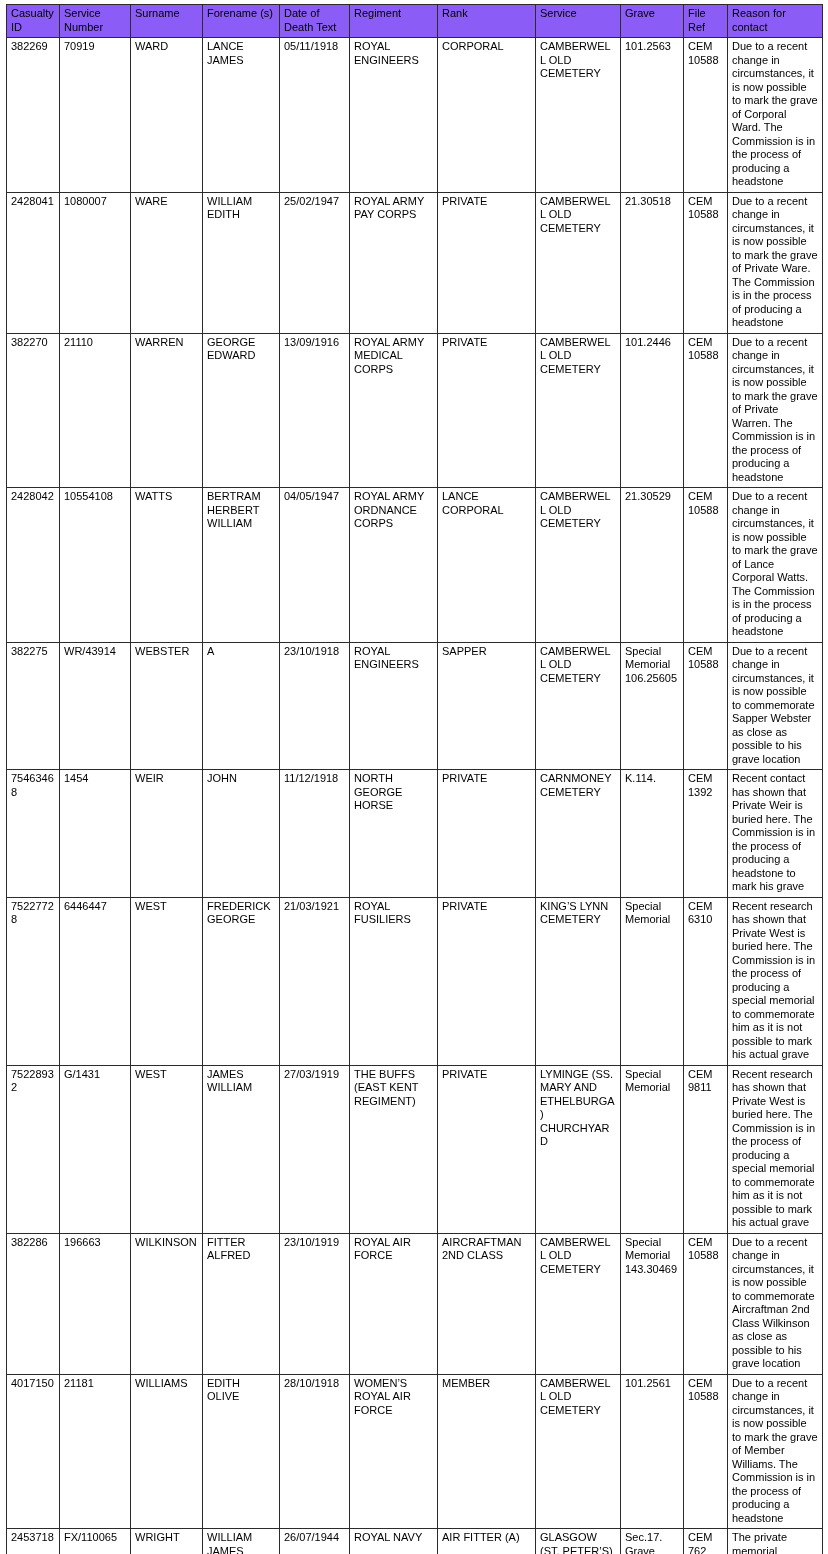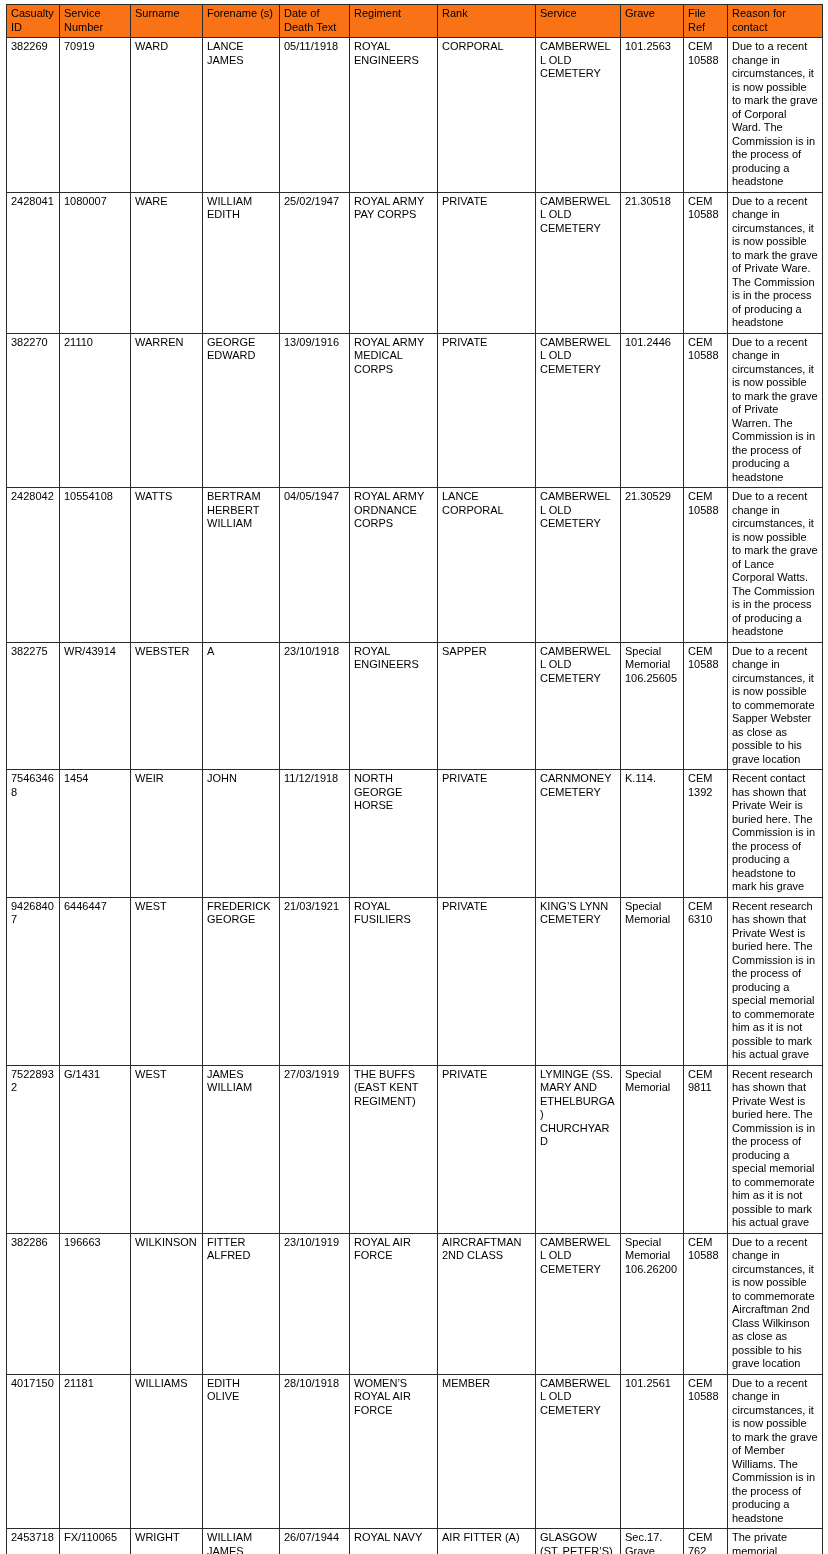--- a/index.html
+++ b/index.html
@@ -27,21 +27,21 @@
     vertical-align: top;
     text-align: left;
     font-size: 11px;
     line-height: 13.5px;
     font-weight: normal;
     padding: 2px 4px 3px 4px;
     overflow-wrap: break-word;
     word-wrap: break-word;
   }
   .casualty-table th {
-    background: #f97316;
+    background: #8b5cf6;
   }
   
   col.c-casualty-id   { width: 53px; }
   col.c-service-number{ width: 71px; }
   col.c-surname       { width: 72px; }
   col.c-forenames     { width: 77px; }
   col.c-date-of-death { width: 70px; }
   col.c-regiment      { width: 88px; }
   col.c-rank          { width: 98px; }
   col.c-cemetery      { width: 85px; }
@@ -155,21 +155,21 @@
           <td>JOHN</td>
           <td>11/12/1918</td>
           <td>NORTH GEORGE HORSE</td>
           <td>PRIVATE</td>
           <td>CARNMONEY CEMETERY</td>
           <td>K.114.</td>
           <td>CEM 1392</td>
           <td>Recent contact has shown that Private Weir is buried here. The Commission is in the process of producing a headstone to mark his grave</td>
         </tr>
         <tr>
-          <td>94268407</td>
+          <td>75227728</td>
           <td>6446447</td>
           <td>WEST</td>
           <td>FREDERICK GEORGE</td>
           <td>21/03/1921</td>
           <td>ROYAL FUSILIERS</td>
           <td>PRIVATE</td>
           <td>KING’S LYNN CEMETERY</td>
           <td>Special Memorial</td>
           <td>CEM 6310</td>
           <td>Recent research has shown that Private West is buried here. The Commission is in the process of producing a special memorial to commemorate him as it is not possible to mark his actual grave</td>
@@ -189,21 +189,21 @@
         </tr>
         <tr>
           <td>382286</td>
           <td>196663</td>
           <td>WILKINSON</td>
           <td>FITTER ALFRED</td>
           <td>23/10/1919</td>
           <td>ROYAL AIR FORCE</td>
           <td>AIRCRAFTMAN 2ND CLASS</td>
           <td>CAMBERWELL OLD CEMETERY</td>
-          <td>Special Memorial 106.26200</td>
+          <td>Special Memorial 143.30469</td>
           <td>CEM 10588</td>
           <td>Due to a recent change in circumstances, it is now possible to commemorate Aircraftman 2nd Class Wilkinson as close as possible to his grave location</td>
         </tr>
         <tr>
           <td>4017150</td>
           <td>21181</td>
           <td>WILLIAMS</td>
           <td>EDITH OLIVE</td>
           <td>28/10/1918</td>
           <td>WOMEN’S ROYAL AIR FORCE</td>

